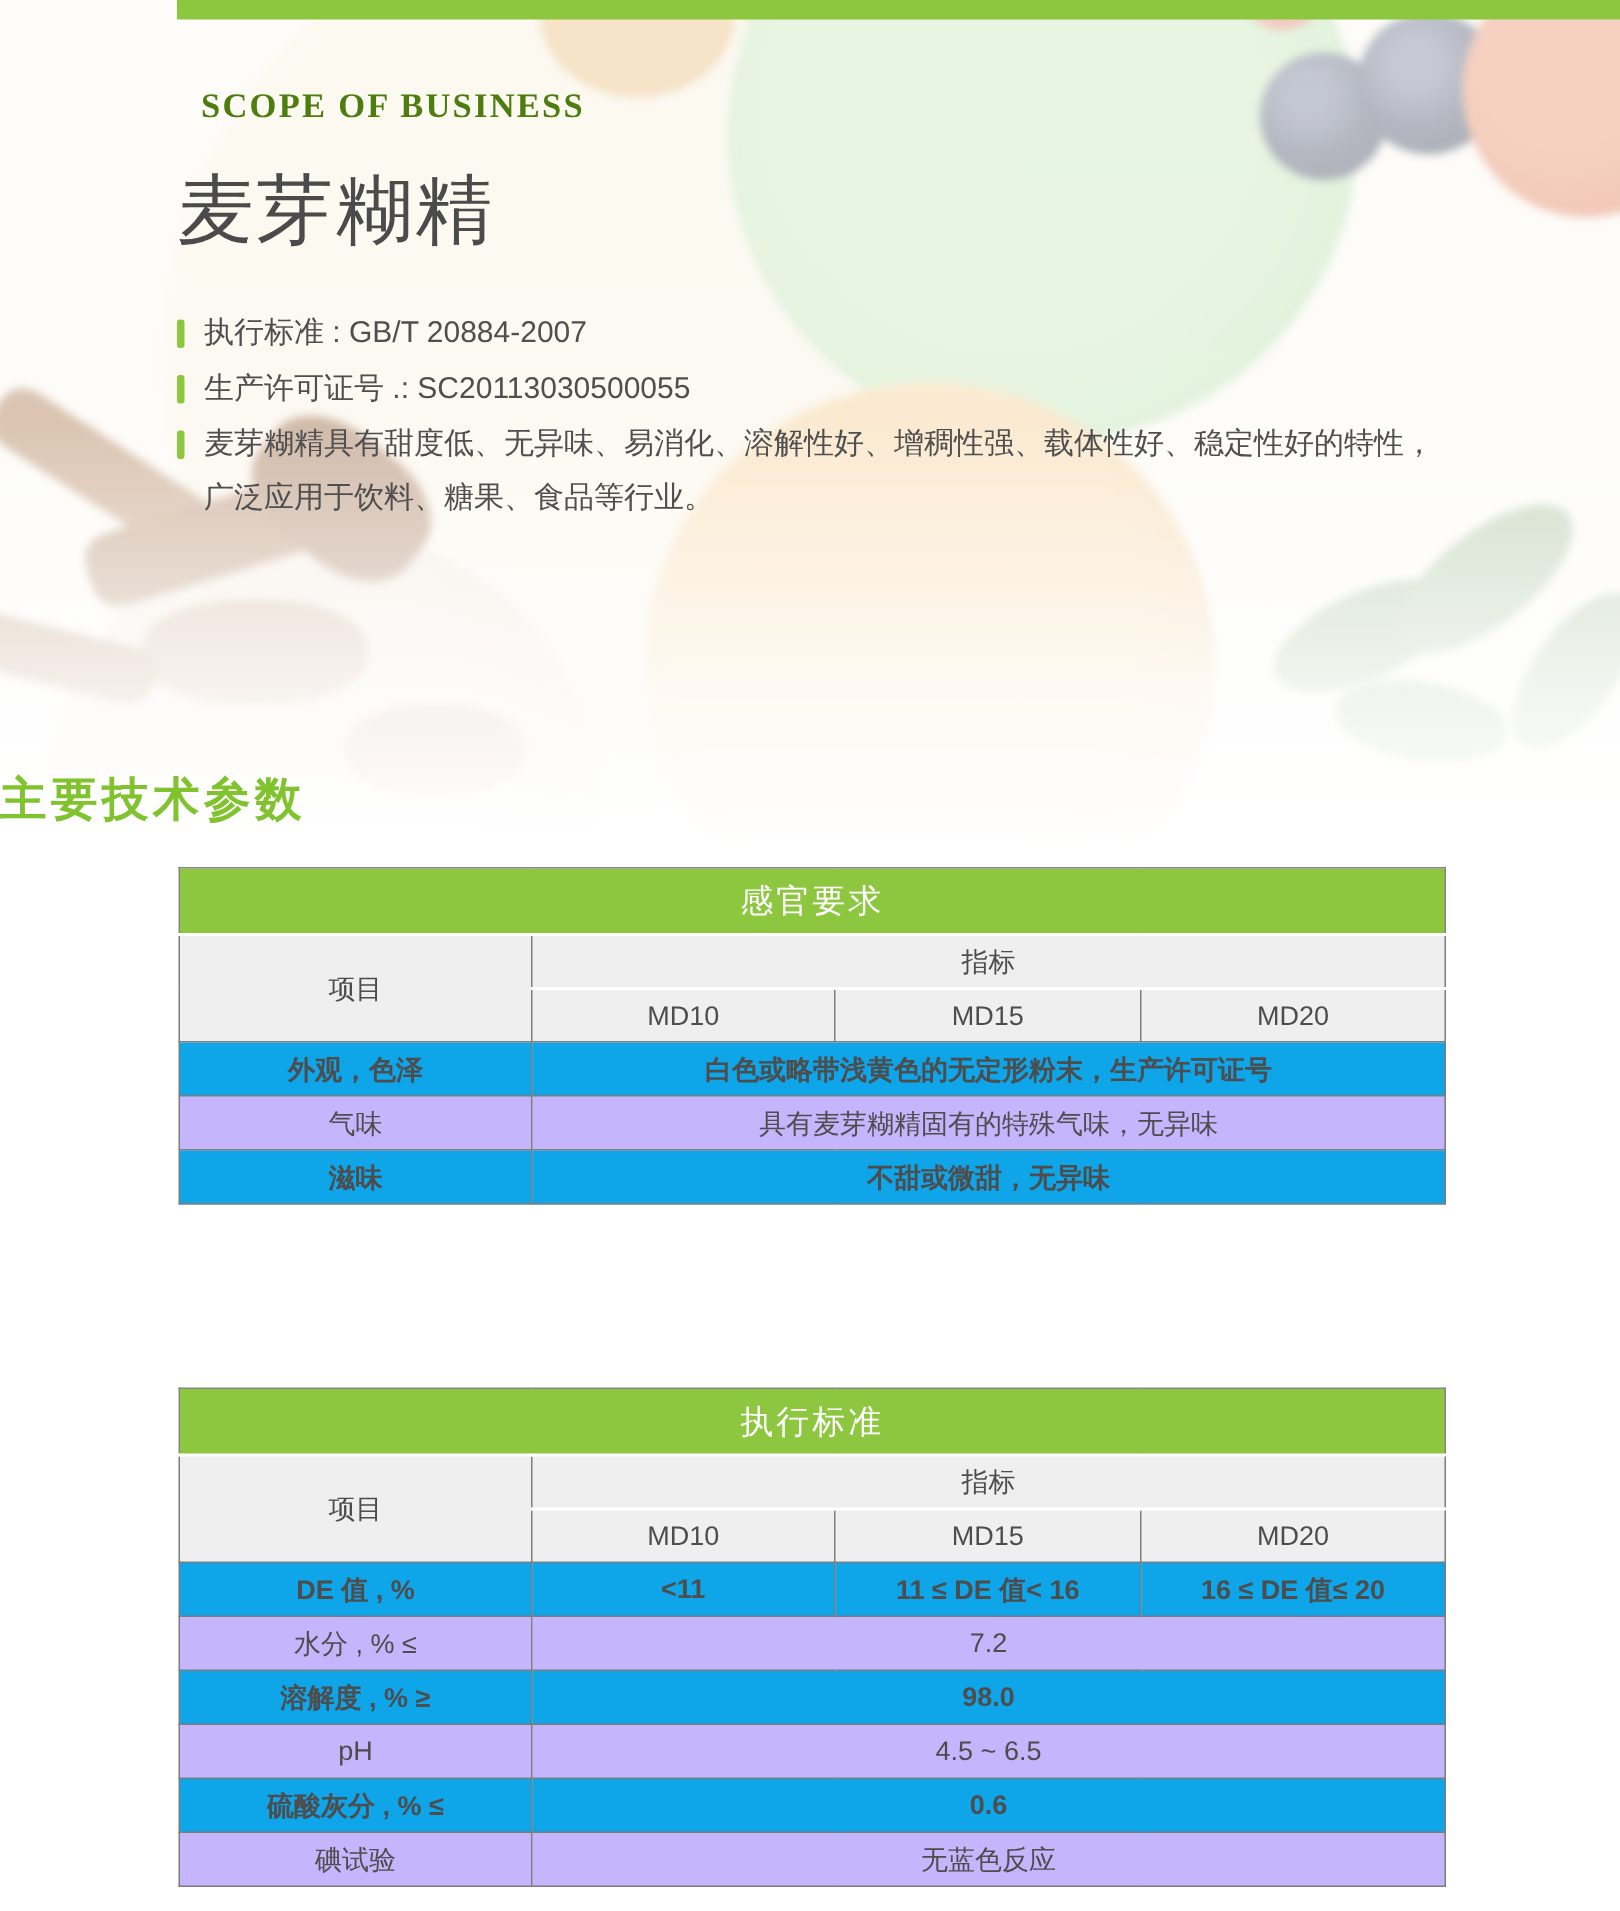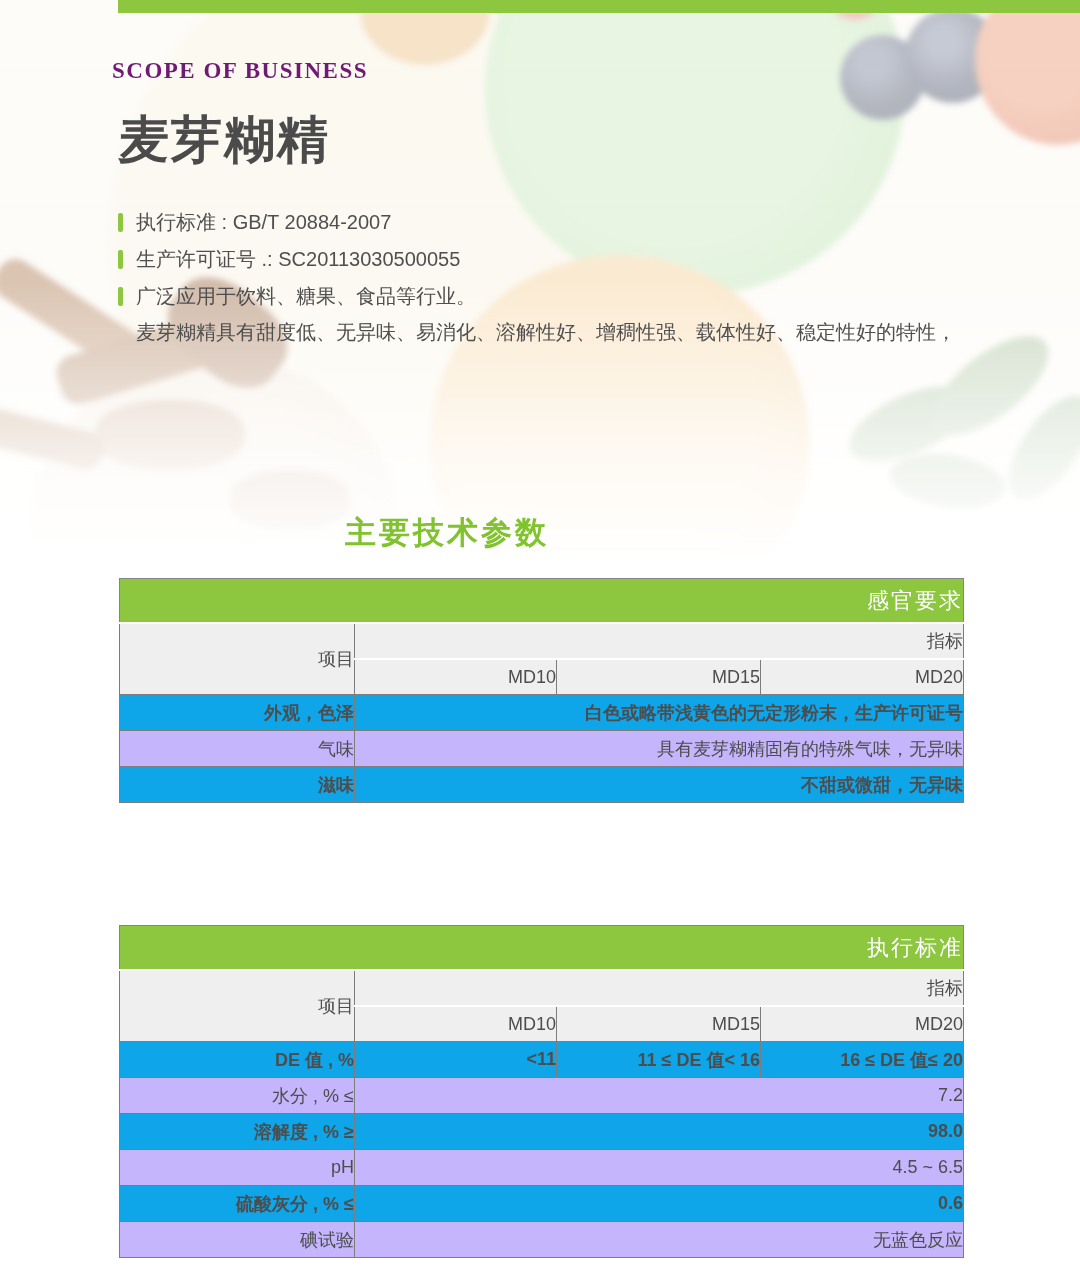--- a/index.html
+++ b/index.html
@@ -42,39 +42,39 @@
   .m3{left:890px;top:455px;width:115px;height:52px;background:#85a577;transform:rotate(8deg);}
   .m4{left:990px;top:420px;width:120px;height:55px;background:#90af81;transform:rotate(-55deg);}
   .photo .wash{position:absolute;inset:0;background:rgba(255,255,255,0.52);}
   .photo .fade{position:absolute;inset:0;
      background:linear-gradient(to bottom,rgba(255,255,255,0) 0%,rgba(255,255,255,0.05) 48%,
                 rgba(255,255,255,0.75) 78%,#ffffff 96%);}
 
   
   .top-bar{position:absolute;left:118px;top:0;width:962px;height:13px;background:#8dc63f;z-index:3;}
   .hero-content{position:absolute;left:0;top:0;width:1080px;z-index:3;}
-  .eyebrow{position:absolute;left:112px;top:58px;font-family:"Liberation Serif","DejaVu Serif",serif;
-     font-weight:bold;font-size:23px;letter-spacing:1.5px;color:#701a75;}
-  .big-title{position:absolute;left:118px;top:106px;font-size:51px;font-weight:bold;color:#4b4b4b;letter-spacing:2px;}
+  .eyebrow{position:absolute;left:134px;top:58px;font-family:"Liberation Serif","DejaVu Serif",serif;
+     font-weight:bold;font-size:23px;letter-spacing:1.5px;color:#4d7c0f;}
+  .big-title{position:absolute;left:118px;top:106px;font-size:51px;font-weight:normal;color:#4b4b4b;letter-spacing:2px;}
   .bullets{position:absolute;left:118px;top:208px;width:900px;}
   .bullet{display:flex;margin-bottom:9px;}
   .bullet .bar{flex:0 0 5px;width:5px;height:19px;margin:5px 13px 0 0;background:#8dc63f;border-radius:2px;}
   .bullet .txt{font-size:20px;line-height:28px;color:#4f4f4f;}
   .bullet .txt.multi{line-height:36px;margin-top:-4px;}
 
   
-  .section-title{position:absolute;left:0;top:512px;width:894px;text-align:center;z-index:3;
+  .section-title{position:absolute;left:0;top:512px;width:894px;text-align:left;z-index:3;
      font-size:31px;font-weight:bold;color:#80c32f;letter-spacing:3px;}
 
   
   .tbl-wrap{position:absolute;left:119px;width:844px;z-index:3;}
   .tbl1{top:578px;} .tbl2{top:925px;}
   table{width:844px;border-collapse:collapse;table-layout:fixed;border:1px solid #858585;}
   col.c-item{width:235px;} col.c-g1{width:202px;} col.c-g2{width:204px;} col.c-g3{width:203px;}
-  td,th{border:1px solid #7d7d7d;text-align:right;vertical-align:middle;
+  td,th{border:1px solid #7d7d7d;text-align:center;vertical-align:middle;
      font-size:18px;font-weight:normal;color:#4d4d4d;padding:0;}
   .title-cell{height:43px;background:#8dc63f;color:#ffffff;font-size:22px;letter-spacing:2px;
      border-bottom:2px solid #ffffff;border-left:1px solid #858585;border-right:1px solid #858585;border-top:1px solid #858585;}
   .hdr{background:#efefef;}
   .hdr-index{height:34px;border-bottom:2px solid #ffffff;}
   .hdr-grade{height:34px;}
   .row-h{height:35px;}
   .bg-w td{background:#0ea5e9;font-weight:bold;} .bg-g td{background:#c4b5fd;}
   .bg-w td.lbl,.bg-g td.lbl{}
 </style>
@@ -121,22 +121,22 @@
         <span class="bar"></span>
         <div class="txt">执行标准 : GB/T 20884-2007</div>
       </div>
       <div class="bullet">
         <span class="bar"></span>
         <div class="txt">生产许可证号 .: SC20113030500055</div>
       </div>
       <div class="bullet">
         <span class="bar"></span>
         <div class="txt multi">
+          <div>麦芽糊精具有甜度低、无异味、易消化、溶解性好、增稠性强、载体性好、稳定性好的特性，</div>
           <div>广泛应用于饮料、糖果、食品等行业。</div>
-          <div>麦芽糊精具有甜度低、无异味、易消化、溶解性好、增稠性强、载体性好、稳定性好的特性，</div>
         </div>
       </div>
     </div>
   </div>
 
   <div class="section-title">主要技术参数</div>
 
   <div class="tbl-wrap tbl1">
     <table>
       <colgroup>

